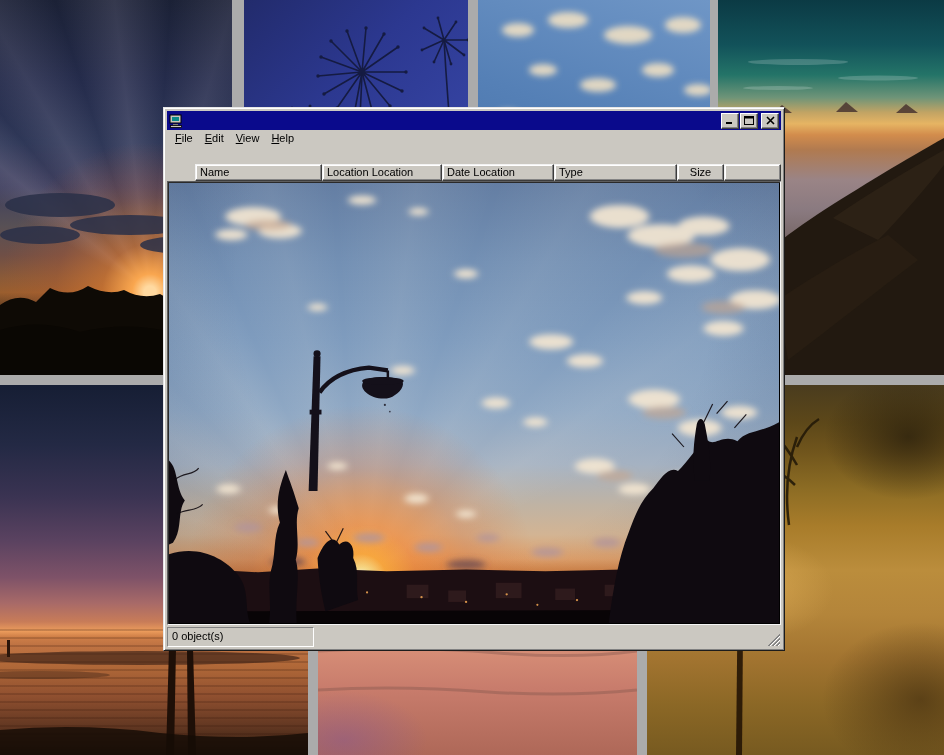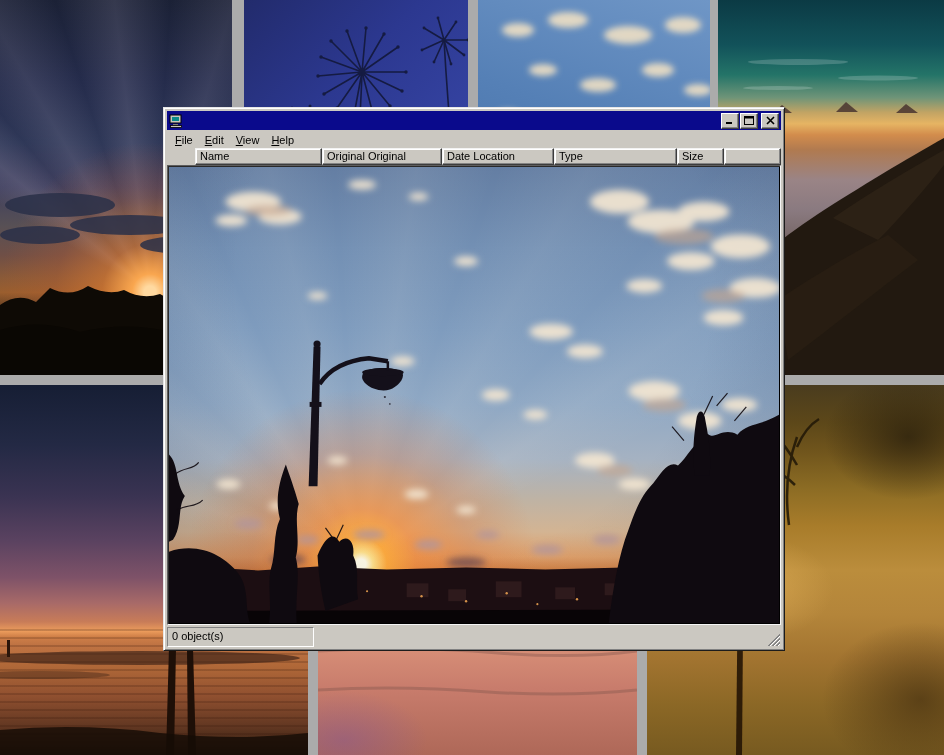--- a/index.html
+++ b/index.html
@@ -48,28 +48,28 @@
     box-shadow:inset 1px 1px 0 #fff, inset -1px -1px 0 #818181;
     padding:3px;box-sizing:border-box;display:flex;flex-direction:column;}
   .titlebar{height:19px;background:#0a0a8c;display:flex;align-items:center;padding:0 2px;flex:0 0 auto;}
   .titlebar .ticon{width:15px;height:14px;margin-right:3px;flex:0 0 auto;}
   .titlebar .ttext{color:#fff;font-size:11px;font-weight:bold;flex:1 1 auto;}
   .tbtn{width:16px;height:14px;background:#cbc8c1;margin-left:1px;flex:0 0 auto;
     border:1px solid;border-color:#fff #404040 #404040 #fff;
     box-shadow:inset -1px -1px 0 #818181;
     display:flex;align-items:center;justify-content:center;}
   .tbtn.close{margin-left:3px;}
-  .menubar{height:18px;display:flex;align-items:flex-end;padding-left:2px;flex:0 0 auto;}
+  .menubar{height:34px;display:flex;align-items:flex-start;padding-left:2px;flex:0 0 auto;}
   .menuitem{font-size:11px;color:#000;padding:2px 6px;}
   .colhead{height:17px;display:flex;flex:0 0 auto;padding-left:28px;}
   .hcell{background:#cbc8c1;border:1px solid;border-color:#f2f2f2 #3c3c3c #3c3c3c #f2f2f2;
     box-shadow:inset -1px -1px 0 #848484, inset 1px 1px 0 #fff;
     font-size:11px;line-height:14px;padding:0 4px;box-sizing:border-box;
     white-space:nowrap;overflow:hidden;}
-  .hcell.right{text-align:left;}
+  .hcell.right{text-align:center;}
   .content{flex:1 1 auto;position:relative;
     border:1px solid;border-color:#5d5d5d #f5f5f5 #f5f5f5 #5d5d5d;
     box-shadow:inset 1px 1px 0 #2a2a2a;
     background:#000;overflow:hidden;}
   #photo{position:absolute;inset:1px;
     background:
       radial-gradient(ellipse at 50% 25%,rgba(0,0,0,0) 55%,rgba(25,35,65,.20) 100%),
       radial-gradient(circle at 192px 397px,#fffbe8 0 5px,#ffe08a 12px,rgba(255,170,60,.95) 26px,rgba(244,140,60,.7) 55px,rgba(215,115,60,.32) 110px,rgba(205,110,60,0) 175px),
       conic-gradient(from -78deg at 192px 397px,rgba(255,246,232,0) 0deg,rgba(255,246,232,.09) 8deg,rgba(255,246,232,0) 16deg,rgba(255,246,232,.07) 25deg,rgba(255,246,232,0) 34deg,rgba(255,246,232,.09) 45deg,rgba(255,246,232,0) 54deg,rgba(255,246,232,.08) 65deg,rgba(255,246,232,0) 74deg,rgba(255,246,232,.09) 86deg,rgba(255,246,232,0) 97deg,rgba(255,246,232,.07) 108deg,rgba(255,246,232,0) 120deg,rgba(255,246,232,.08) 132deg,rgba(255,246,232,0) 144deg),
       linear-gradient(180deg,#647ea3 0%,#7390b4 18%,#7f9cbe 36%,#8fa8c4 52%,#a5b2c2 64%,#bfb3a4 73%,#d3b493 80%,#dfa06a 85.5%,#d2854a 88%,#b8641f 89.3%,#38201c 89.9%,#281216 92.5%,#170a0e 96%,#0b0608 100%);}
@@ -257,21 +257,21 @@
 
   <div class="menubar">
     <span class="menuitem"><u>F</u>ile</span>
     <span class="menuitem"><u>E</u>dit</span>
     <span class="menuitem"><u>V</u>iew</span>
     <span class="menuitem"><u>H</u>elp</span>
   </div>
 
   <div class="colhead">
     <div class="hcell" style="width:127px">Name</div>
-    <div class="hcell" style="width:120px">Original Original</div>
+    <div class="hcell" style="width:120px">Location Location</div>
     <div class="hcell" style="width:112px">Date Location</div>
     <div class="hcell" style="width:123px">Type</div>
     <div class="hcell right" style="width:47px">Size</div>
     <div class="hcell" style="flex:1"></div>
   </div>
 
   <div class="content">
     <div id="photo">
       <svg viewBox="0 0 616 460" preserveAspectRatio="none">
         <defs>

